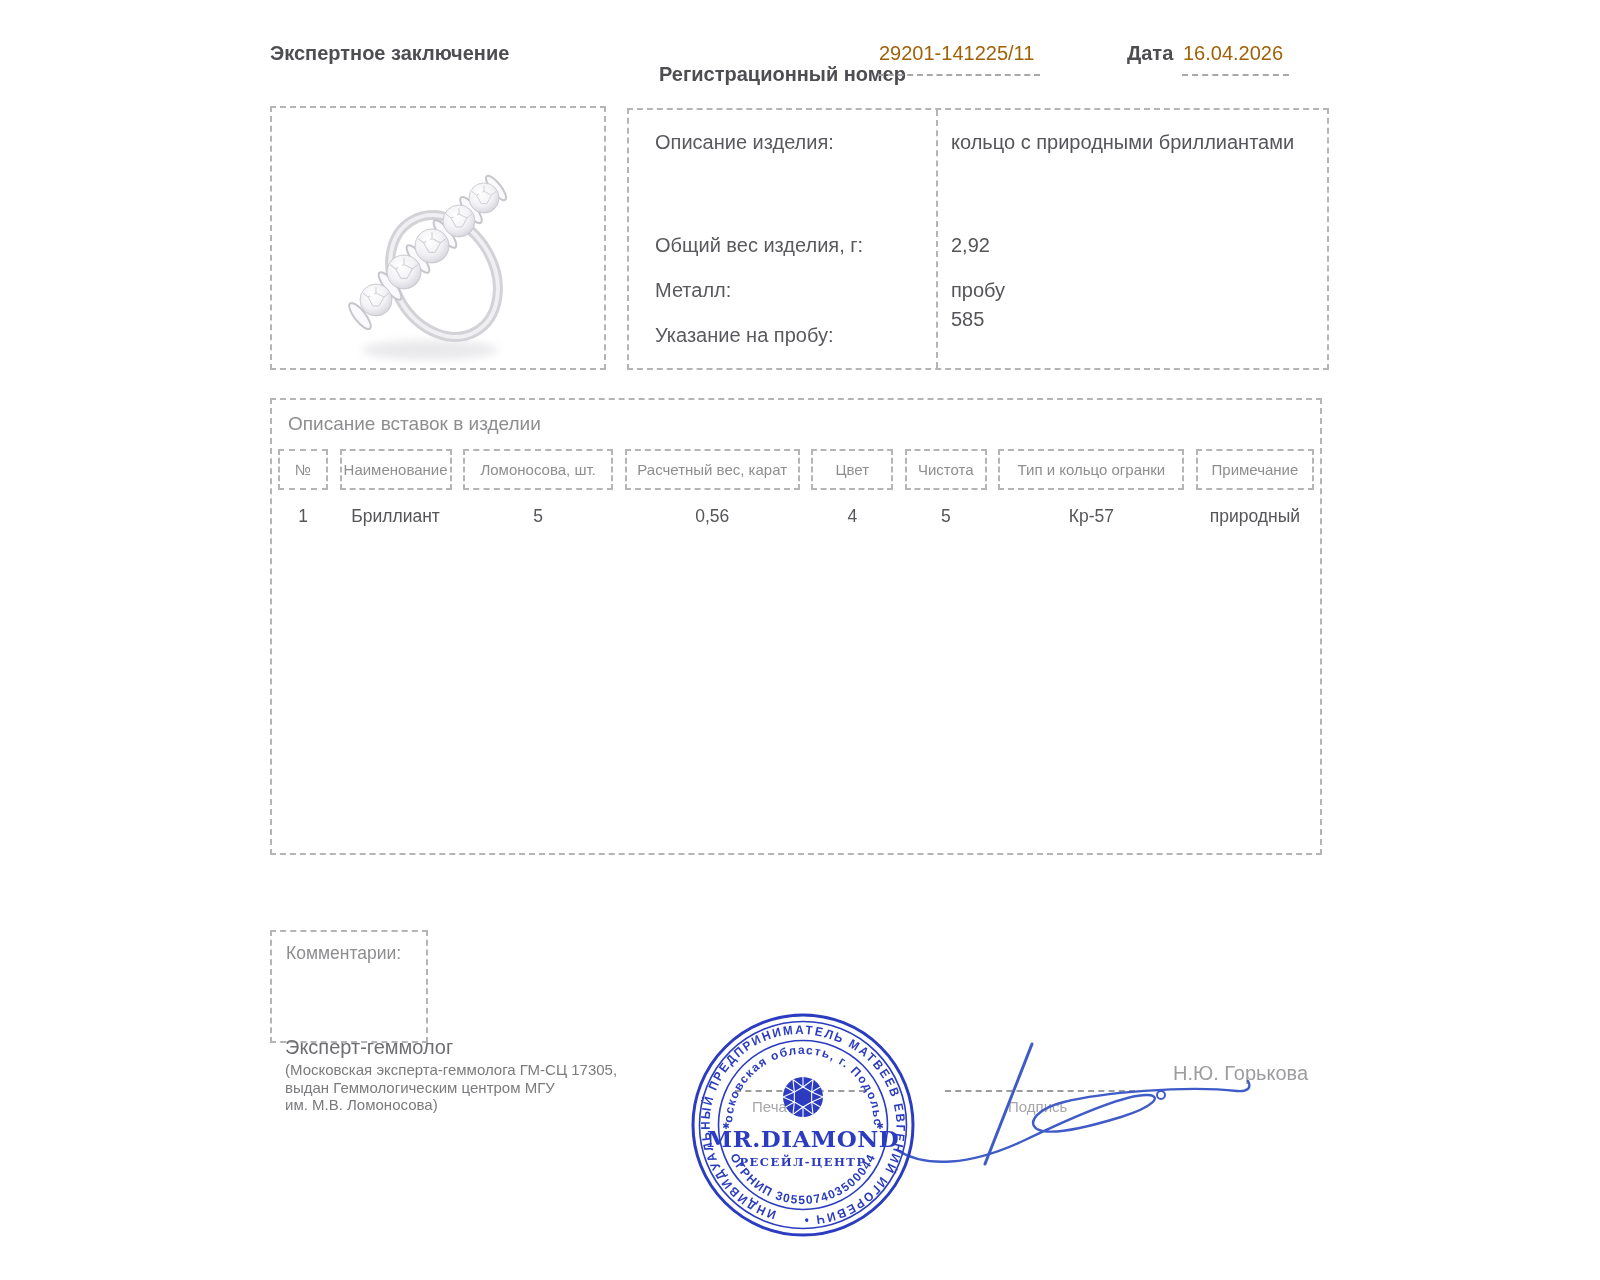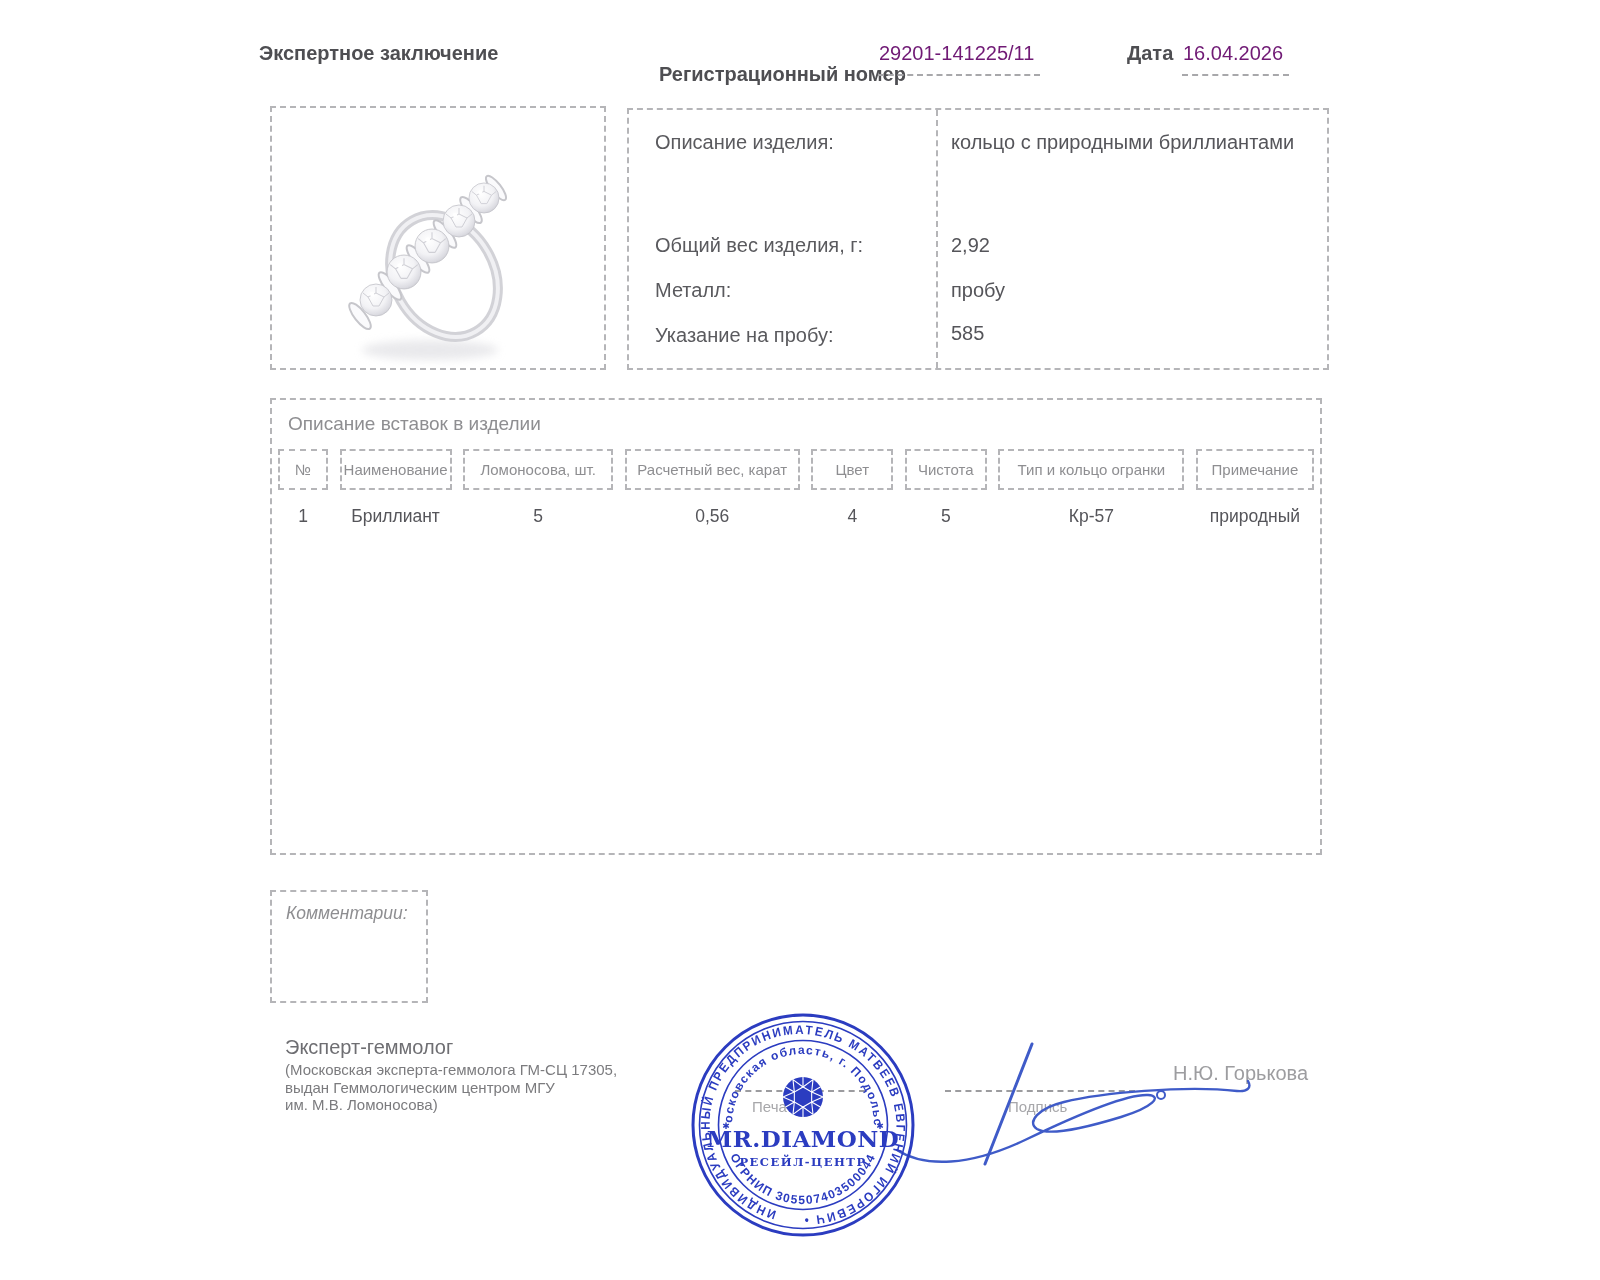--- a/index.html
+++ b/index.html
@@ -4,21 +4,21 @@
 <style>
   * { margin:0; padding:0; box-sizing:border-box; }
   html,body { background:#ffffff; }
   #page {
     position:relative; width:1600px; height:1280px; background:#ffffff;
     font-family:"Liberation Sans", sans-serif; overflow:hidden;
     color:#55555a;
   }
   .abs { position:absolute; }
   .bold-label { font-size:20px; font-weight:bold; color:#4e4e52; }
-  .light-value { font-size:20px; color:#701a75; }
+  .light-value { font-size:20px; color:#a16207; }
   .dash-underline { border-bottom:2px dashed #a8a8ab; padding:0 6px 9px 1px; }
   .dash-box { border:2px dashed #b5b5b8; }
 
   
   #photo-box { left:270px; top:106px; width:336px; height:264px; }
   #info-box  { left:627px; top:108px; width:702px; height:262px; }
   #info-divider { position:absolute; left:307px; top:0; bottom:0; border-left:2px dashed #b5b5b8; }
   .info-label { position:absolute; left:26px; font-size:20px; color:#5a5a5e; white-space:nowrap; }
   .info-value { position:absolute; left:322px; font-size:20px; color:#55555a; white-space:nowrap; }
 
@@ -28,21 +28,21 @@
   .trow { position:absolute; left:6px; right:6px; display:flex; justify-content:space-between; }
   #thead-row { top:49px; height:41px; }
   #tdata-row { top:102px; height:28px; }
   .tcell { display:flex; align-items:center; justify-content:center; text-align:center; }
   #thead-row .tcell { border:2px dashed #b5b5b8; font-size:15px; color:#8e8e91; }
   #tdata-row .tcell { font-size:17.5px; color:#55555a; }
   .c0{width:50px;} .c1{width:112px;} .c2{width:150px;} .c3{width:175px;}
   .c4{width:82px;} .c5{width:82px;} .c6{width:186px;} .c7{width:118px;}
 
   
-  #comments-label-box { left:270px; top:890px; width:158px; height:113px;font-style:italic; }
+  #comments-label-box { left:270px; top:930px; width:158px; height:113px; }
   #comments-text-box  { left:432px; top:890px; width:890px; height:113px; }
   #comments-label { padding:11px 0 0 14px; font-size:17.5px; color:#8e8e91; }
   #comments-text  { padding:10px 92px 0 15px; font-size:17.5px; line-height:27px; color:#55555a; }
 
   
   #expert-title { left:285px; top:1036px; font-size:20px; color:#6e6e72; }
   #expert-cert  { left:285px; top:1061px; font-size:15px; line-height:17.5px; color:#7b7b7e; }
   .sign-line { border-top:2px dashed #9c9c9f; height:0; }
   #stamp-line { left:735px; top:1090px; width:130px; }
   #stamp-label { left:752px; top:1098px; font-size:15px; color:#a7a7aa; }
@@ -53,21 +53,21 @@
   #signature-svg { left:885px; top:1038px; z-index:2; }
 
   svg text { font-family:"Liberation Sans", sans-serif; }
   .stamp-serif { font-family:"DejaVu Serif", serif; }
 </style>
 </head>
 <body>
 
 <div id="page">
 
-  <div class="abs bold-label" style="left:259px; top:42px;">Экспертное заключение</div>
+  <div class="abs bold-label" style="left:270px; top:42px;">Экспертное заключение</div>
   <div class="abs bold-label" style="left:659px; top:42px;margin-top:21px;">Регистрационный номер</div>
   <div class="abs light-value dash-underline" style="left:878px; top:42px;">29201-141225/11</div>
   <div class="abs bold-label" style="left:1127px; top:42px;">Дата</div>
   <div class="abs light-value dash-underline" style="left:1182px; top:42px;">16.04.2026</div>
 
   <div class="abs dash-box" id="photo-box">
     <svg width="332" height="260" viewBox="0 0 332 260">
       <defs>
         <radialGradient id="gemG" cx="40%" cy="35%" r="75%">
           <stop offset="0%" stop-color="#ffffff"></stop>
@@ -109,21 +109,21 @@
 
   <div class="abs dash-box" id="info-box">
     <div id="info-divider"></div>
     <div class="info-label" style="top:21px;">Описание изделия:</div>
     <div class="info-value" style="top:21px;">кольцо с природными бриллиантами</div>
     <div class="info-label" style="top:124px;">Общий вес изделия, г:</div>
     <div class="info-value" style="top:124px;">2,92</div>
     <div class="info-label" style="top:169px;">Металл:</div>
     <div class="info-value" style="top:169px;">пробу</div>
     <div class="info-label" style="top:214px;">Указание на пробу:</div>
-    <div class="info-value" style="top:212px;text-align:center;">585</div>
+    <div class="info-value" style="top:198px;text-align:center;">585</div>
   </div>
 
   <div class="abs dash-box" id="table-box">
     <div id="table-title">Описание вставок в изделии</div>
     <div class="trow" id="thead-row">
       <div class="tcell c0">№</div>
       <div class="tcell c1">Наименование</div>
       <div class="tcell c2">Ломоносова, шт.</div>
       <div class="tcell c3">Расчетный вес, карат</div>
       <div class="tcell c4">Цвет</div>

